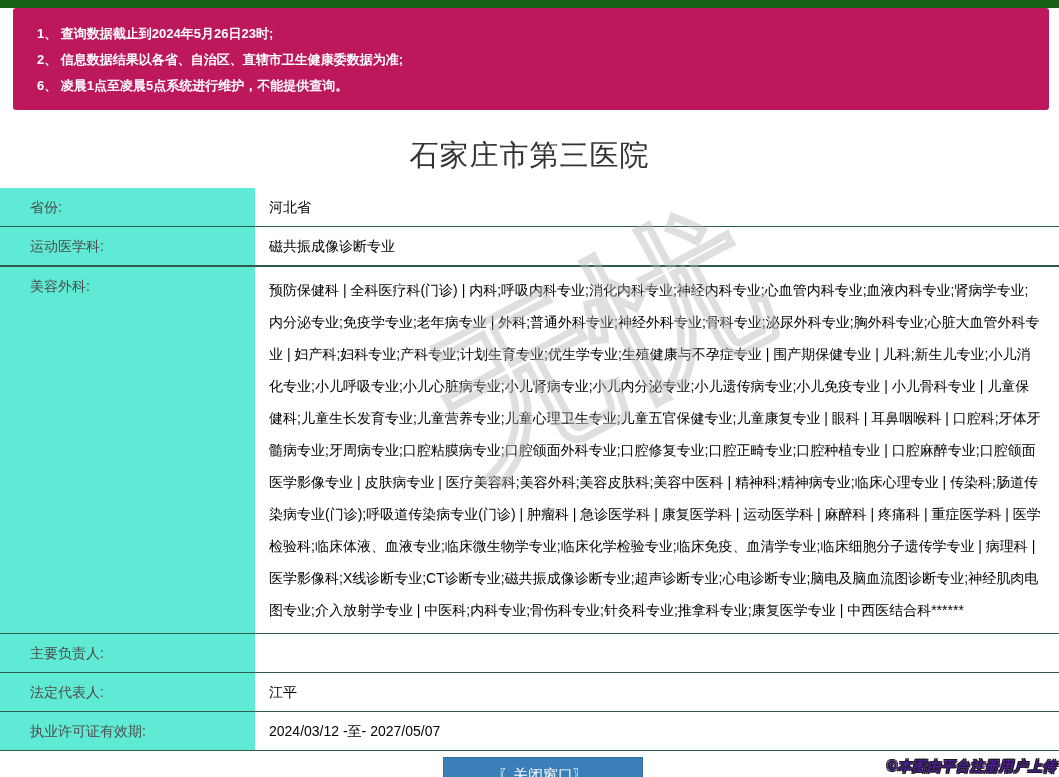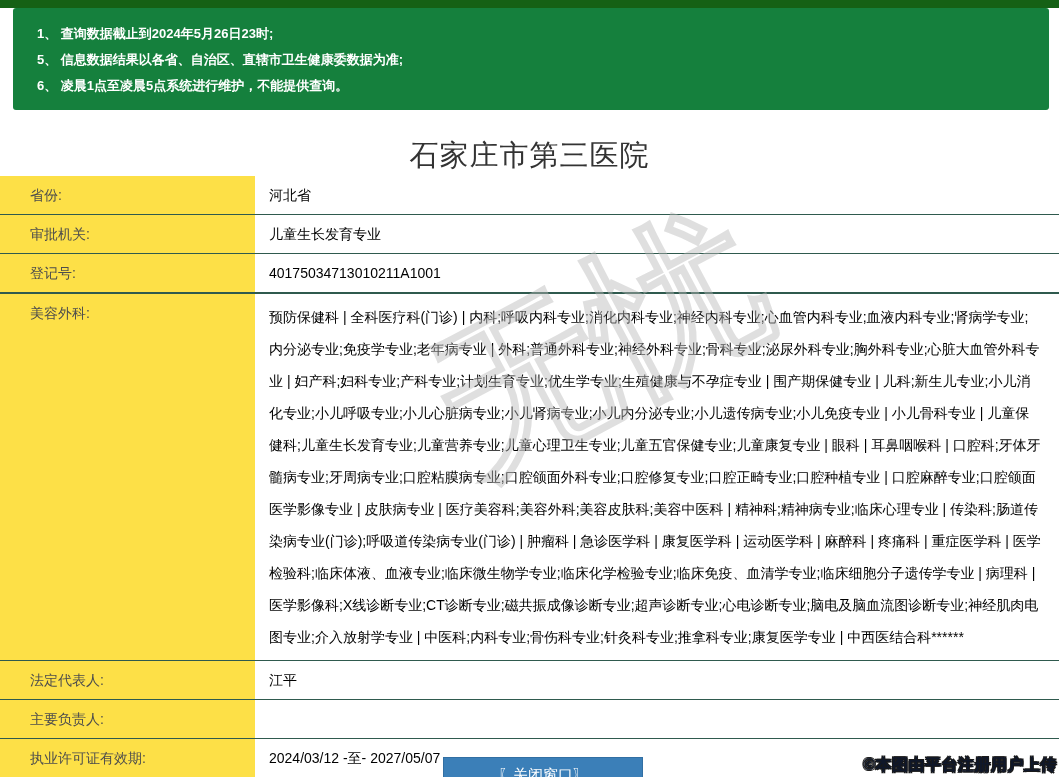--- a/index.html
+++ b/index.html
@@ -9,48 +9,48 @@
     overflow: hidden;
     position: relative;
     font-family: "Liberation Sans", sans-serif;
   }
   .top-strip {
     height: 8px;
     background: #156115;
   }
   .notice {
     margin: 0 10px 0 13px;
-    background: #15803d;
+    background: #be185d;
     border-radius: 3px;
     padding: 13px 10px 11px 24px;
   }
   .notice-line {
     color: #ffffff;
     font-weight: bold;
     font-size: 13px;
     line-height: 26px;
   }
   .title {
     text-align: center;
     font-size: 29px;
     font-weight: 400;
     color: #333333;
-    margin: 26px 0 0 0;
+    margin: 26px 0 12px 0;
     letter-spacing: 1px;
   }
   .info-table { width: 1059px; }
   .row {
     display: flex;
     border-bottom: 1px solid #2f5a4e;
     font-size: 14px;
   }
   .row-label {
     flex: 0 0 255px;
     box-sizing: border-box;
-    background: #fde047;
+    background: #5eead4;
     padding: 7px 10px 7px 30px;
     color: #4d4d4d;
     line-height: 24px;
   }
   .row-value {
     flex: 1;
     box-sizing: border-box;
     padding: 7px 18px 7px 14px;
     color: #000000;
     line-height: 24px;
@@ -79,77 +79,74 @@
     color: transparent;
     -webkit-text-stroke: 2px rgba(185,185,185,0.45);
     transform: rotate(-28deg);
     pointer-events: none;
     white-space: nowrap;
   }
   .wm-footer {
     position: absolute;
     right: 2px;
     bottom: 1px;
-    font-size: 16px;
+    font-size: 14px;
     font-weight: bold;
-    color: #0f172a;
+    color: #4c1d95;
     text-shadow: -1px -1px 0 #1a1a1a, 1px -1px 0 #1a1a1a,
                  -1px 1px 0 #1a1a1a, 1px 1px 0 #1a1a1a;
     letter-spacing: 0.5px;
+    font-style: italic;
   }
 </style>
 </head>
 <body>
 
 <div class="page">
 
   <div class="top-strip"></div>
 
   <div class="notice">
     <div class="notice-line">1、 查询数据截止到2024年5月26日23时;</div>
-    <div class="notice-line">5、 信息数据结果以各省、自治区、直辖市卫生健康委数据为准;</div>
+    <div class="notice-line">2、 信息数据结果以各省、自治区、直辖市卫生健康委数据为准;</div>
     <div class="notice-line">6、 凌晨1点至凌晨5点系统进行维护，不能提供查询。</div>
   </div>
 
   <h1 class="title">石家庄市第三医院</h1>
 
   <div class="info-table">
 
     <div class="row">
       <div class="row-label">省份:</div>
       <div class="row-value">河北省</div>
     </div>
 
     <div class="row">
-      <div class="row-label">审批机关:</div>
-      <div class="row-value">儿童生长发育专业</div>
+      <div class="row-label">运动医学科:</div>
+      <div class="row-value">磁共振成像诊断专业</div>
     </div>
 
-    <div class="row">
-      <div class="row-label">登记号:</div>
-      <div class="row-value">40175034713010211A1001</div>
-    </div>
 
     <div class="row">
     </div>
 
     <div class="row">
       <div class="row-label">美容外科:</div>
       <div class="row-value dense">预防保健科 | 全科医疗科(门诊) | 内科;呼吸内科专业;消化内科专业;神经内科专业;心血管内科专业;血液内科专业;肾病学专业;内分泌专业;免疫学专业;老年病专业 | 外科;普通外科专业;神经外科专业;骨科专业;泌尿外科专业;胸外科专业;心脏大血管外科专业 | 妇产科;妇科专业;产科专业;计划生育专业;优生学专业;生殖健康与不孕症专业 | 围产期保健专业 | 儿科;新生儿专业;小儿消化专业;小儿呼吸专业;小儿心脏病专业;小儿肾病专业;小儿内分泌专业;小儿遗传病专业;小儿免疫专业 | 小儿骨科专业 | 儿童保健科;儿童生长发育专业;儿童营养专业;儿童心理卫生专业;儿童五官保健专业;儿童康复专业 | 眼科 | 耳鼻咽喉科 | 口腔科;牙体牙髓病专业;牙周病专业;口腔粘膜病专业;口腔颌面外科专业;口腔修复专业;口腔正畸专业;口腔种植专业 | 口腔麻醉专业;口腔颌面医学影像专业 | 皮肤病专业 | 医疗美容科;美容外科;美容皮肤科;美容中医科 | 精神科;精神病专业;临床心理专业 | 传染科;肠道传染病专业(门诊);呼吸道传染病专业(门诊) | 肿瘤科 | 急诊医学科 | 康复医学科 | 运动医学科 | 麻醉科 | 疼痛科 | 重症医学科 | 医学检验科;临床体液、血液专业;临床微生物学专业;临床化学检验专业;临床免疫、血清学专业;临床细胞分子遗传学专业 | 病理科 | 医学影像科;X线诊断专业;CT诊断专业;磁共振成像诊断专业;超声诊断专业;心电诊断专业;脑电及脑血流图诊断专业;神经肌肉电图专业;介入放射学专业 | 中医科;内科专业;骨伤科专业;针灸科专业;推拿科专业;康复医学专业 | 中西医结合科******</div>
     </div>
 
 
     <div class="row">
-      <div class="row-label">法定代表人:</div>
-      <div class="row-value">江平</div>
+      <div class="row-label">主要负责人:</div>
+      <div class="row-value"></div>
     </div>
 
     <div class="row">
-      <div class="row-label">主要负责人:</div>
-      <div class="row-value"></div>
+      <div class="row-label">法定代表人:</div>
+      <div class="row-value">江平</div>
     </div>
 
     <div class="row">
       <div class="row-label">执业许可证有效期:</div>
       <div class="row-value">2024/03/12 -至- 2027/05/07</div>
     </div>
 
   </div>
 
   <button class="close-btn">〖关闭窗口〗</button>

